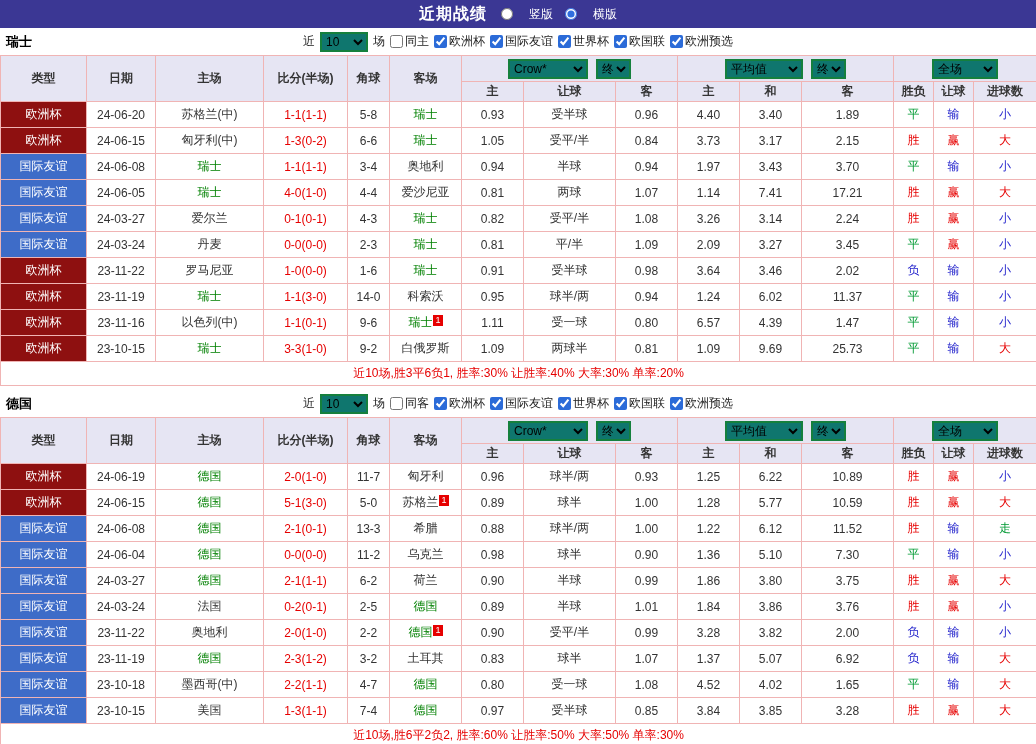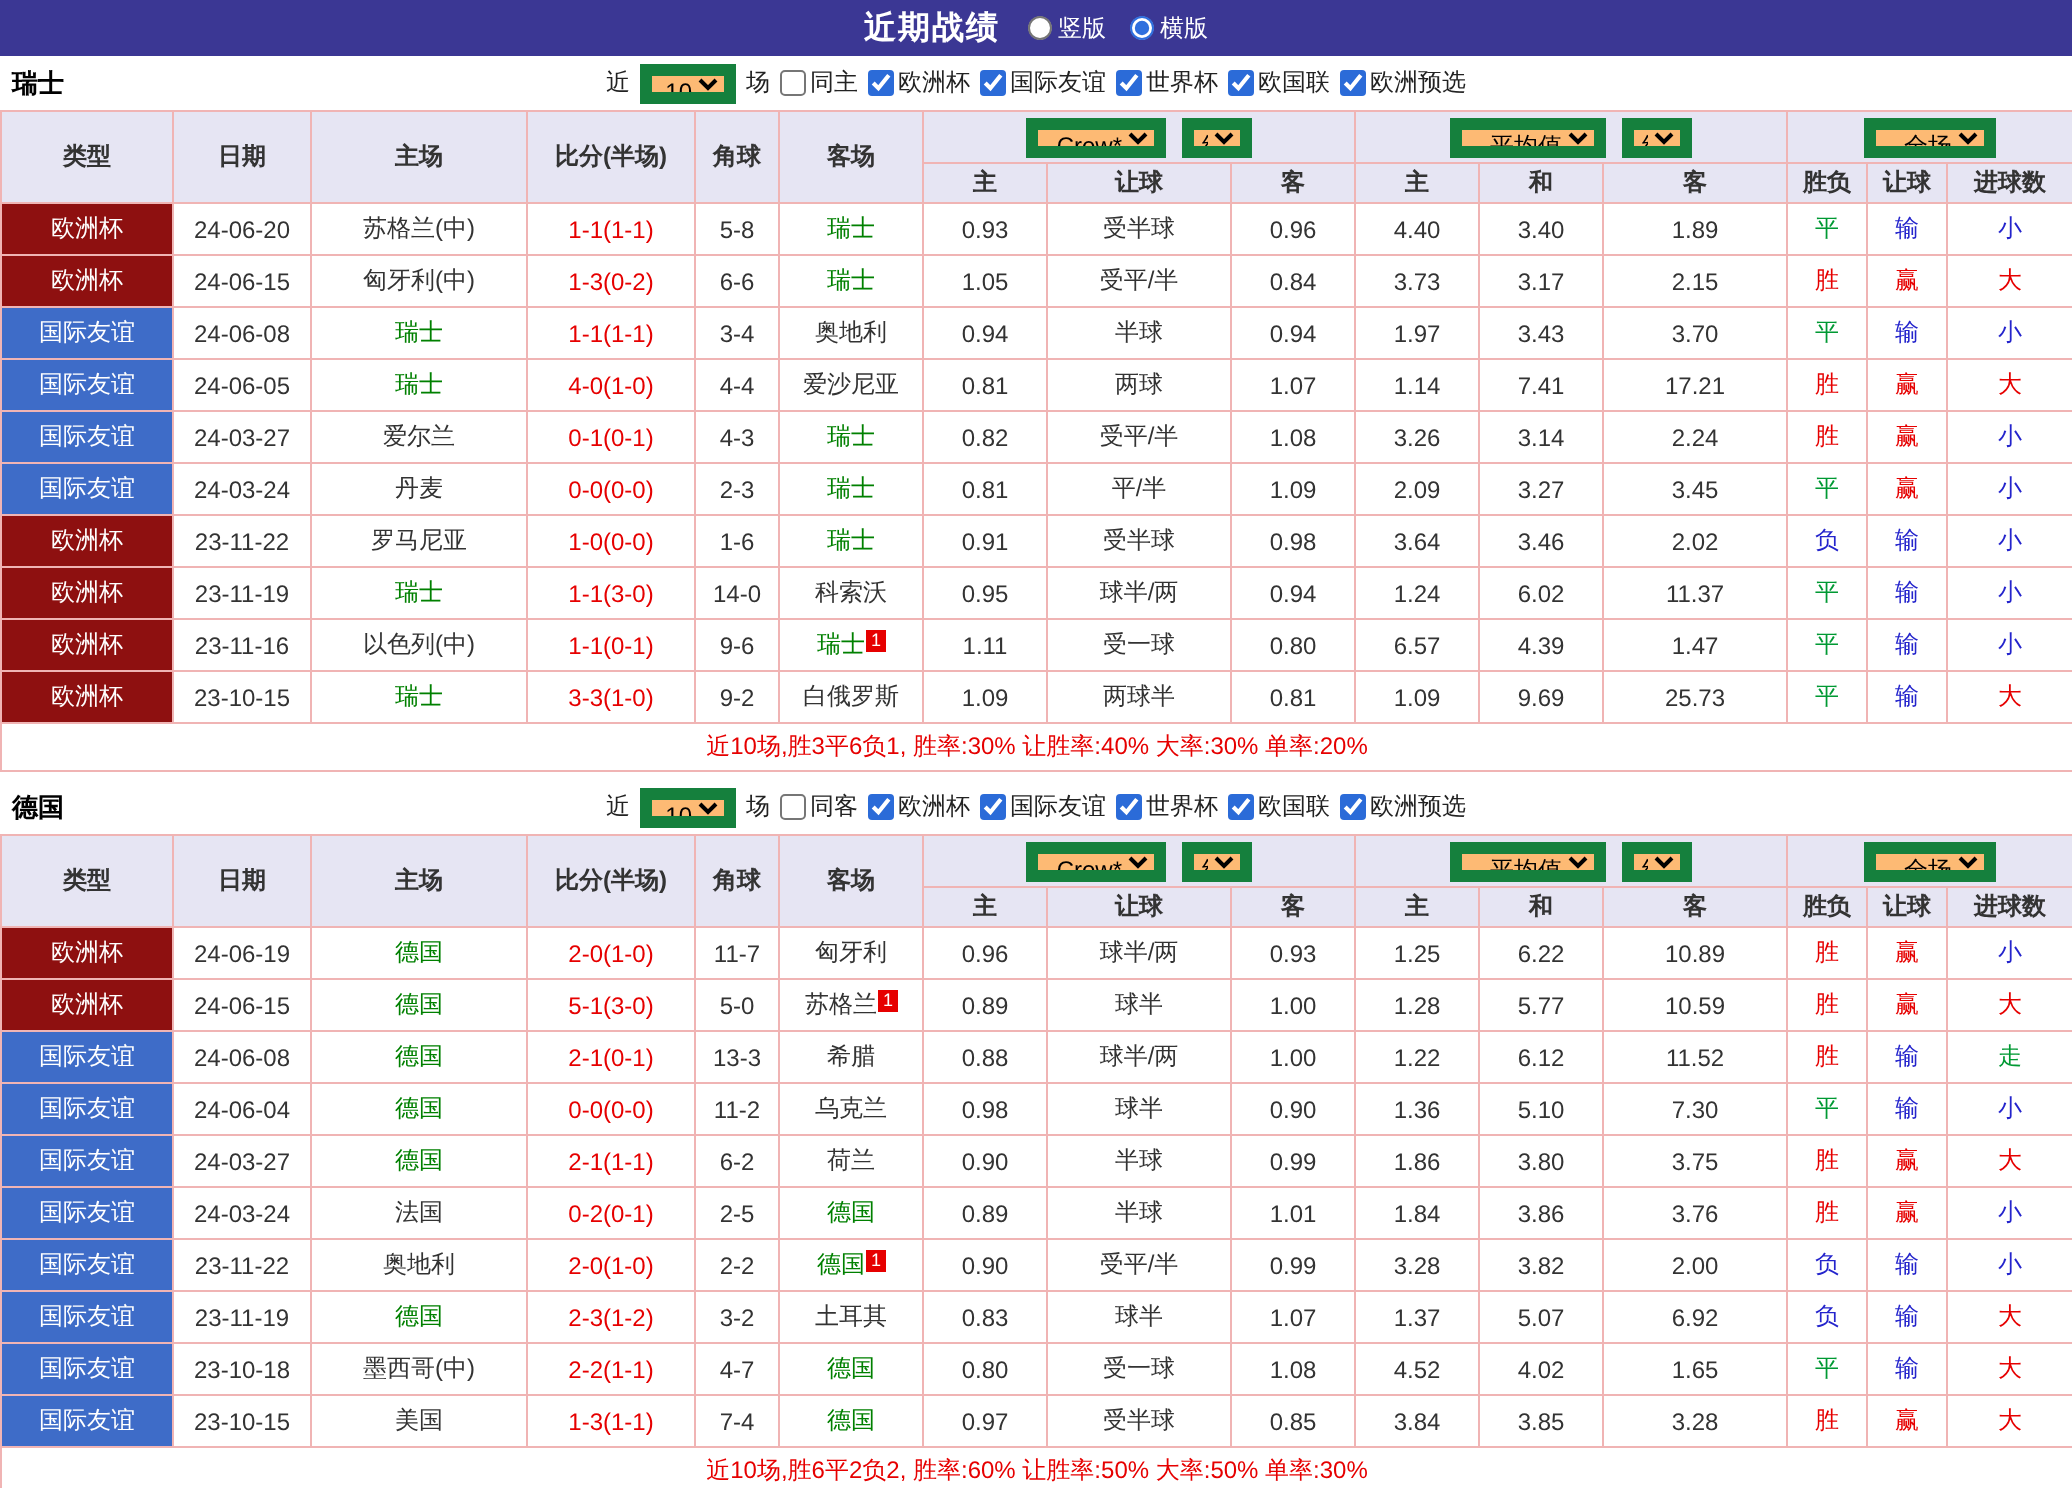--- a/index.html
+++ b/index.html
@@ -7,38 +7,38 @@
   body {
     width:1036px; background:#fff; color:#222;
     font-family:"Liberation Sans","DejaVu Sans",sans-serif; font-size:12px;
   }
   .topbar {
     background:#3b3794; height:28px; width:1036px;
     display:flex; align-items:center; justify-content:center; gap:14px;
   }
   .topbar .title { color:#fff; font-weight:bold; font-size:16px; letter-spacing:1px; }
   #layout-options { display:inline-flex; gap:12px; }
-  .topbar label { color:#fff; display:inline-flex; align-items:center; gap:3px; cursor:pointer; }
+  .topbar label { color:#fff; display:inline-flex; align-items:center; gap:16px; cursor:pointer; }
   .topbar input[type=radio] { width:12px; height:12px; margin:0; accent-color:#2f6fde; }
 
   .section { width:1036px; }
   .section + .section { margin-top:4px; }
 
   .team-bar { height:27px; display:flex; align-items:center; padding:0 6px; position:relative; }
   .team-name { font-weight:bold; font-size:13px; color:#000; }
   .filter-bar {
     position:absolute; left:50%; transform:translateX(-50%);
     display:flex; align-items:center; gap:5px; white-space:nowrap;
   }
   .cb { display:inline-flex; align-items:center; gap:2px; }
   .cb input { width:13px; height:13px; margin:0; accent-color:#2b6bd8; }
 
-  select { font-family:inherit; font-size:12px; height:20px; border:6px solid #15803d; background:#fdba74;text-align:right; }
+  select { font-family:inherit; font-size:12px; height:20px; border:2px solid #15803d; background:#0f766e; }
   .count-select { width:48px; }
-  .w70 { width:70px; } .w56 { width:35px; } .w76 { width:78px; } .w64 { width:66px; }
+  .w70 { width:80px; } .w56 { width:35px; } .w76 { width:78px; } .w64 { width:66px; }
 
   table { border-collapse:collapse; table-layout:fixed; width:1036px; }
   th, td {
     border:1px solid #f0b4b4; text-align:center; padding:0 1px;
     height:26px; white-space:nowrap; overflow:hidden; font-size:12px;
   }
   thead tr.main th { background:#e6e5f3; font-weight:bold; height:26px; color:#333; }
   thead th.dd-cell { background:#fff; font-weight:normal; }
   .dd-cell select { margin:0 4px; vertical-align:middle; }
   thead tr.sub th { background:#e6e5f3; font-weight:bold; height:20px; color:#333; }

